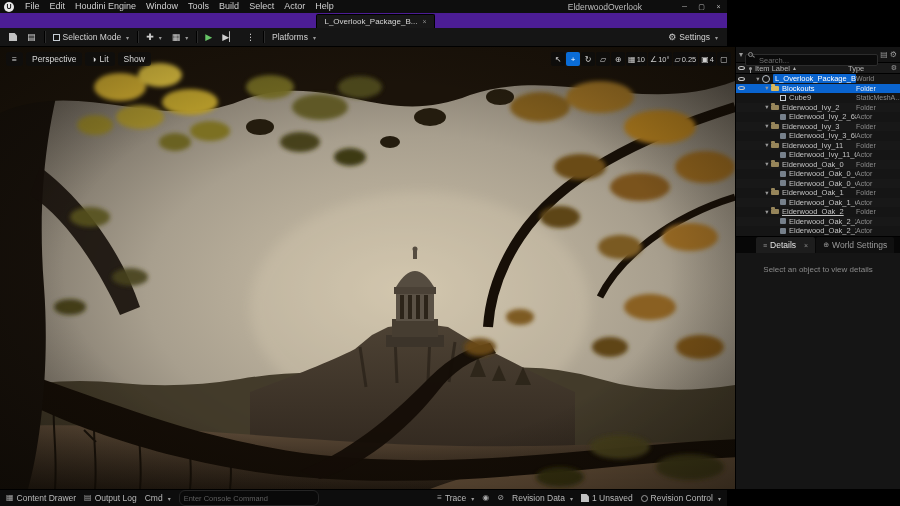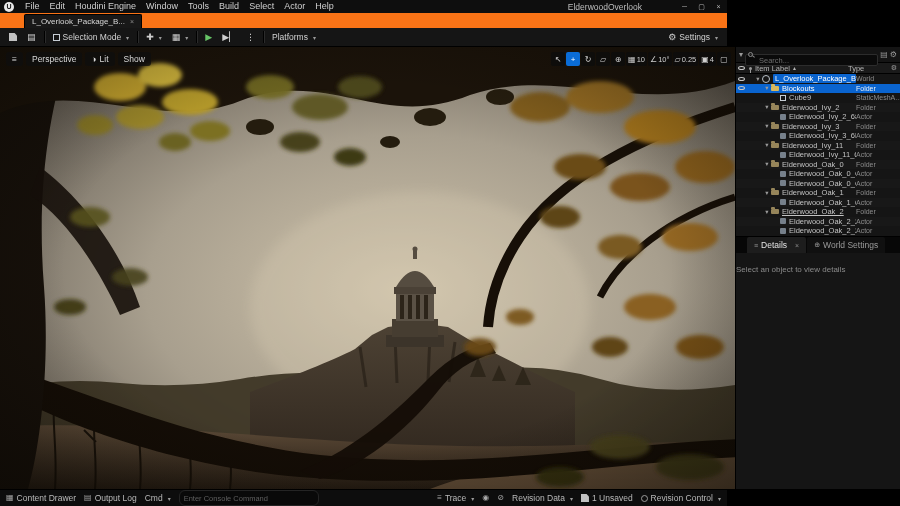--- a/index.html
+++ b/index.html
@@ -9,21 +9,21 @@
 
 
 .menubar{position:absolute;top:0;left:0;right:0;height:13px;background:#0e0e0e;display:flex;align-items:center;font-size:9px;color:#cfcfcf;z-index:40;}
 .logo{width:10px;height:10px;border-radius:50%;background:#e8e8e8;color:#111;font-size:7px;font-weight:bold;display:flex;align-items:center;justify-content:center;margin:0 6px 0 4px;flex:none;}
 .menu-item{padding:0 5px;height:13px;line-height:13px;}
 .mb-spacer{flex:1;}
 .proj-name{font-size:8.5px;color:#bdbdbd;margin-right:34px;}
 .winbtn{width:17px;height:13px;display:flex;align-items:center;justify-content:center;font-size:7px;color:#b5b5b5;}
 
 
-.tabbar{position:absolute;top:13px;left:0;right:0;height:15px;background:#f97316;display:flex;align-items:flex-end;z-index:40;}
+.tabbar{position:absolute;top:13px;left:0;right:0;height:15px;background:#4c1d95;display:flex;align-items:flex-end;z-index:40;justify-content:center;}
 .asset-tab{margin-left:24px;height:14px;background:#181818;border:1px solid #000;border-bottom:none;display:flex;align-items:center;padding:0 7px;font-size:8px;color:#d6d6d6;border-radius:2px 2px 0 0;}
 .tab-close{margin-left:5px;color:#8a8a8a;font-size:7px;}
 
 
 .toolbar{position:absolute;top:28px;left:0;right:0;height:19px;background:#151515;border-bottom:1px solid #000;display:flex;align-items:center;font-size:8.5px;padding:0 4px;z-index:40;}
 .tbtn{display:flex;align-items:center;gap:3px;padding:2px 5px;border-radius:2px;color:#d2d2d2;}
 .tico{font-size:9px;color:#cfcfcf;line-height:1;}
 .green{color:#67c567;}
 .vsep{width:1px;height:12px;background:#000;margin:0 3px;box-shadow:1px 0 0 #2b2b2b;}
 .chev{font-size:6px;color:#9a9a9a;margin-left:2px;}
@@ -74,26 +74,26 @@
 .ricon.folder,.ricon.folder-open{width:8px;height:5px;background:#96855a;border-radius:1px;position:relative;}
 .ricon.folder::before,.ricon.folder-open::before{content:"";position:absolute;top:-2px;left:0;width:4px;height:2px;background:inherit;border-radius:1px 1px 0 0;}
 .ricon.folder-open{background:#d9b95e;}
 .ricon.world{width:8px;height:8px;border:1px solid #b8c0c8;border-radius:50%;background:linear-gradient(transparent 44%,#b8c0c8 44%,#b8c0c8 56%,transparent 56%);}
 .ricon.cube{width:6px;height:6px;border:1px solid #c6cdd4;}
 .ricon.actor{width:6px;height:6px;background:#8793a0;border-radius:1px;opacity:.85;}
 .lbl{white-space:nowrap;overflow:hidden;}
 .lbl.hl{background:#0a64cf;color:#fff;padding:0 2px;border-radius:1px;}
 .rtype{width:44px;flex:none;font-size:7px;color:#8c8c8c;white-space:nowrap;overflow:hidden;}
 .ol-footer{height:13px;border-top:1px solid #000;background:#161616;font-size:7.5px;color:#a8a8a8;display:flex;align-items:center;padding:0 4px;}
-.dt-tabbar{height:17px;background:#070707;display:flex;align-items:center;gap:1px;padding-left:11px;border-top:1px solid #000;}
+.dt-tabbar{height:17px;background:#070707;display:flex;align-items:center;gap:1px;padding-left:20px;border-top:1px solid #000;}
 .dt-tab{height:16px;display:flex;align-items:center;gap:3px;padding:0 7px;font-size:8.5px;border-radius:2px 2px 0 0;}
 .dt-tab.active{background:#1d1d1d;color:#e2e2e2;}
 .dt-tab.inactive{background:#101010;color:#9a9a9a;}
 .dt-ico{font-size:7px;color:#9a9a9a;}
-.dt-body{flex:1;background:#151515;display:flex;align-items:flex-start;padding-top:12px;font-size:8px;color:#8a8a8a;}
+.dt-body{flex:1;background:#151515;display:flex;justify-content:center;align-items:flex-start;padding-top:12px;font-size:8px;color:#8a8a8a;}
 
 
 .statusbar{position:absolute;left:0;right:0;bottom:0;height:17px;background:#0d0d0d;border-top:1px solid #000;display:flex;align-items:center;font-size:8.5px;color:#b9b9b9;padding:0 6px;gap:8px;z-index:40;}
 .sb-item{display:flex;align-items:center;gap:3px;white-space:nowrap;}
 .sb-ico{font-size:8px;color:#a8a8a8;line-height:1;}
 .console-input{width:140px;height:12px;background:#090909;border:1px solid #242424;border-radius:6px;color:#ccc;font-size:7.5px;padding:7px 4px;font-family:inherit;outline:none;}
 .console-input::placeholder{color:#5f5f5f;}
 .sb-spacer{flex:1;}
 .rc-ico{width:7px;height:7px;border:1px solid #9a9a9a;border-radius:50%;display:inline-block;}
 </style>

